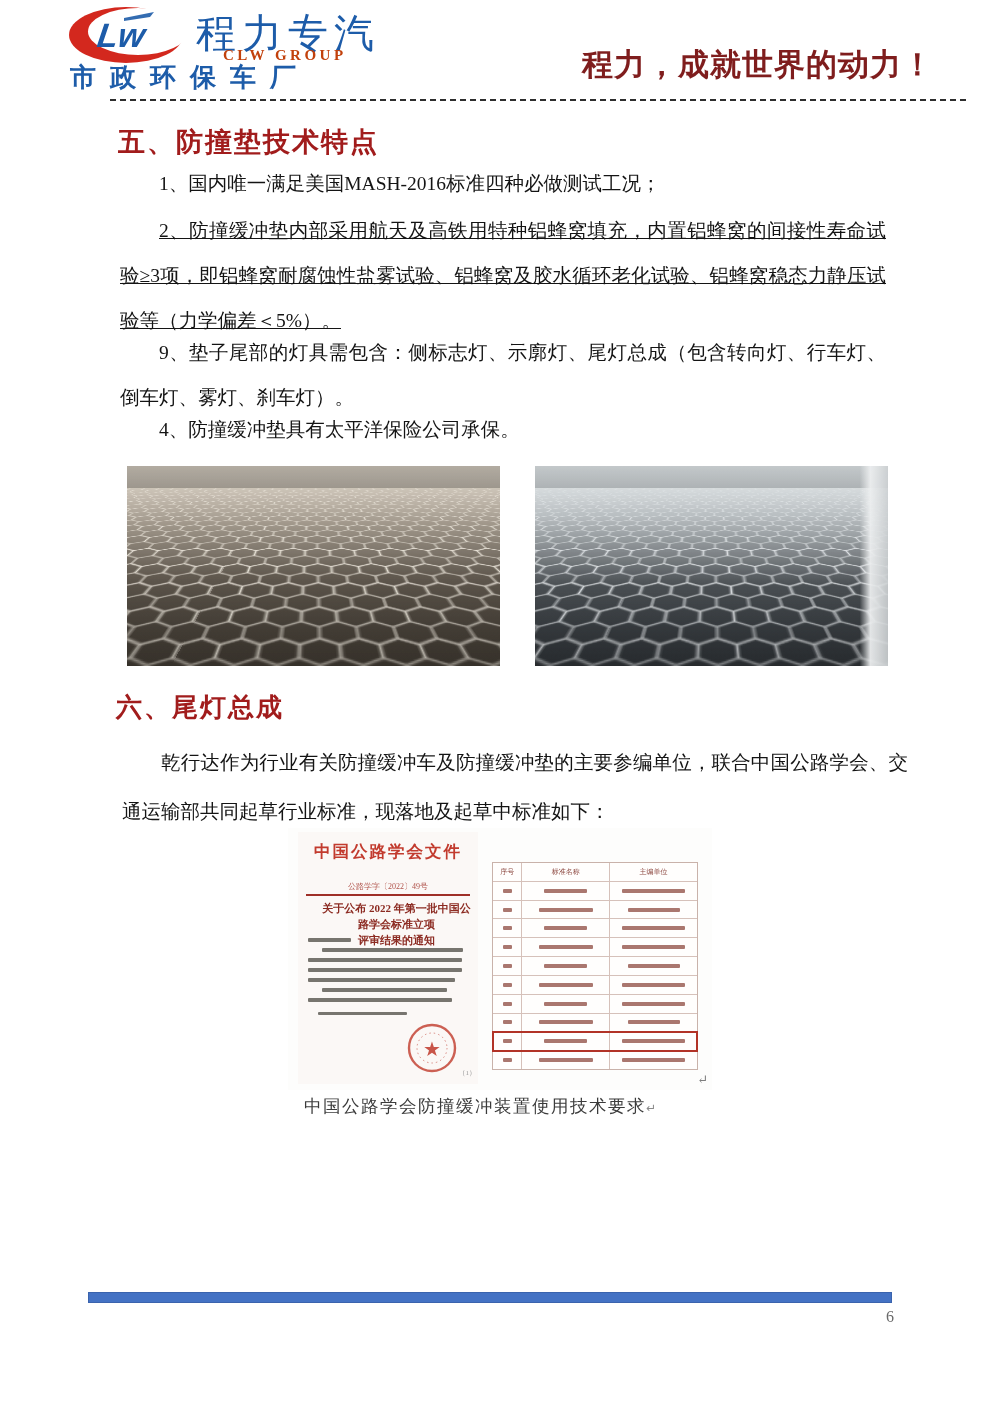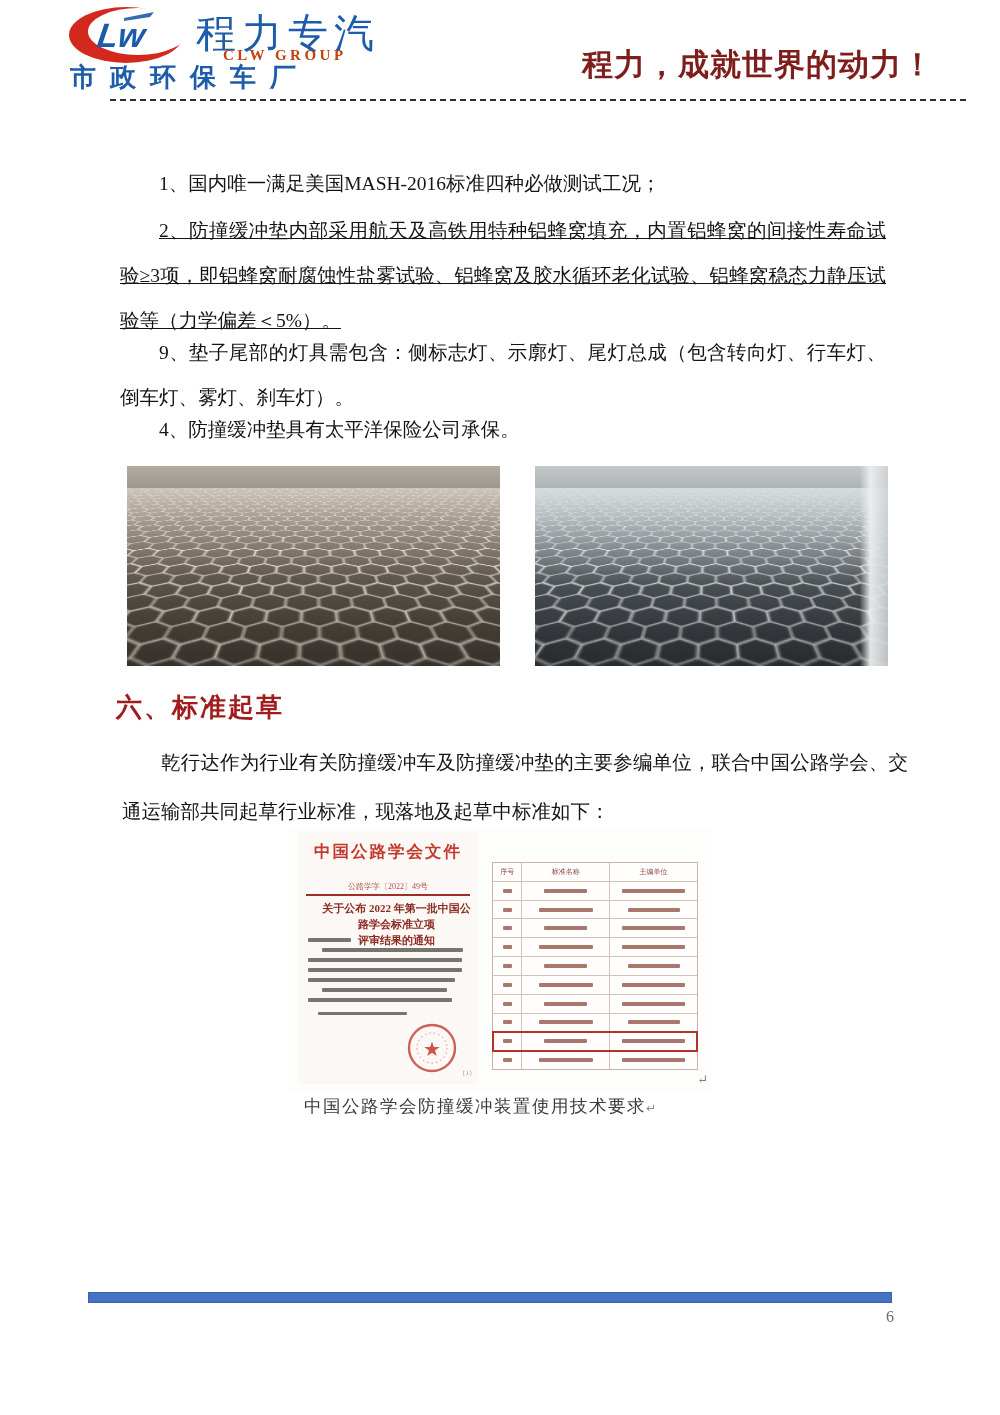--- a/index.html
+++ b/index.html
@@ -102,20 +102,21 @@
       <text x="36" y="43" font-family="Liberation Sans, sans-serif" font-size="34" font-weight="bold" font-style="italic" fill="#1d5ca9" transform="skewX(-8)">Lw</text>
       <path d="M58 14 l30 -6 l-4 5 l-26 4 Z" fill="#1d5ca9" opacity=".9"></path>
     </svg>
     <div class="brand-cn">程力专汽</div>
     <div class="brand-en">CLW GROUP</div>
     <div class="division">市政环保车厂</div>
     <div class="slogan">程力，成就世界的动力！</div>
     <div class="dashline"></div>
   </div>
 
+  <div class="h-red h5">五、防撞垫技术特点</div>
   <div class="para it1">1、国内唯一满足美国MASH-2016标准四种必做测试工况；</div>
   <div class="para it2">2、防撞缓冲垫内部采用航天及高铁用特种铝蜂窝填充，内置铝蜂窝的间接性寿命试验≥3项，即铝蜂窝耐腐蚀性盐雾试验、铝蜂窝及胶水循环老化试验、铝蜂窝稳态力静压试验等（力学偏差＜5%）。</div>
   <div class="para it3">9、垫子尾部的灯具需包含：侧标志灯、示廓灯、尾灯总成（包含转向灯、行车灯、倒车灯、雾灯、刹车灯）。</div>
   <div class="para it4">4、防撞缓冲垫具有太平洋保险公司承保。</div>
 
   <div class="photo photoL">
     <div class="hc">
       <svg viewBox="0 0 640 480" preserveAspectRatio="none">
         <defs>
           <linearGradient id="gL" x1="0" y1="0" x2="0" y2="1">
@@ -158,21 +159,21 @@
           </pattern>
         </defs>
         <rect width="640" height="480" fill="url(#gR)"></rect>
         <rect width="640" height="480" fill="url(#patR)"></rect>
       </svg>
     </div>
     <div class="haze hazeR"></div>
     <div class="edgeR"></div>
   </div>
 
-  <div class="h-red h6">六、标准起草</div>
+  <div class="h-red h6">六、尾灯总成</div>
   <div class="para p6">乾行达作为行业有关防撞缓冲车及防撞缓冲垫的主要参编单位，联合中国公路学会、交通运输部共同起草行业标准，现落地及起草中标准如下：</div>
 
   <div class="figure">
 
     <div class="letter">
       <div class="letter-title">中国公路学会文件</div>
       <div class="letter-no">公路学字〔2022〕49号</div>
       <div class="letter-rule"></div>
       <div class="notice-title">关于公布 2022 年第一批中国公路学会标准立项
 评审结果的通知</div>

